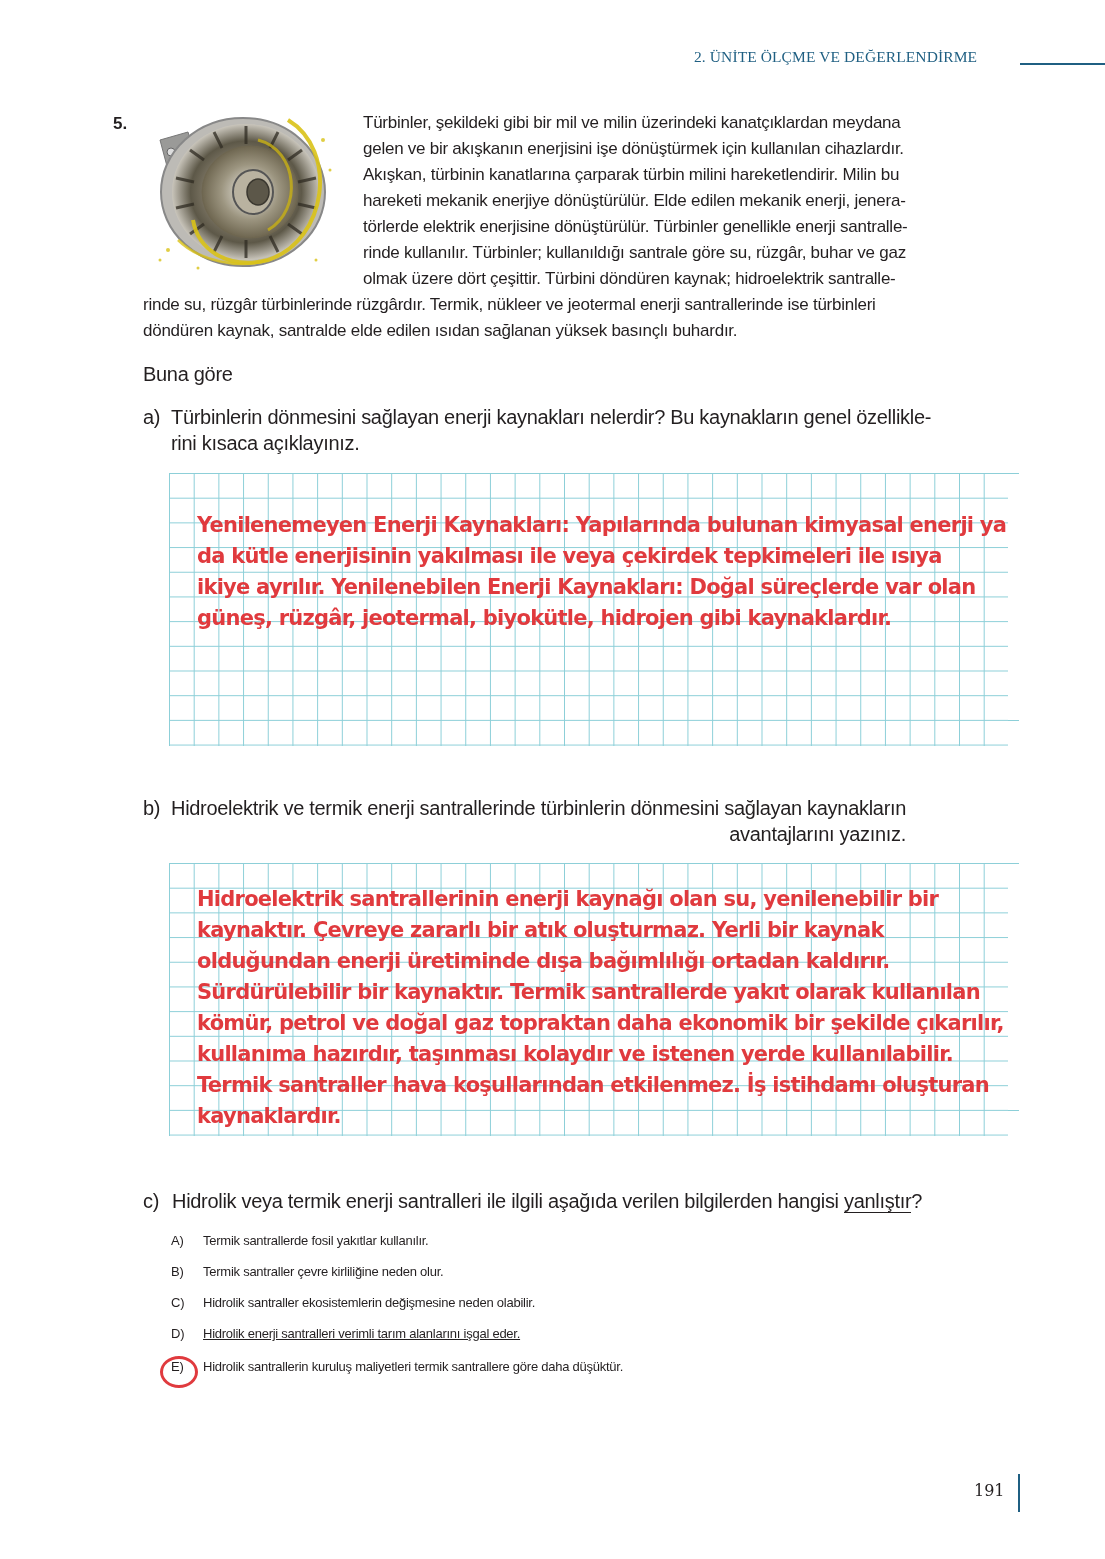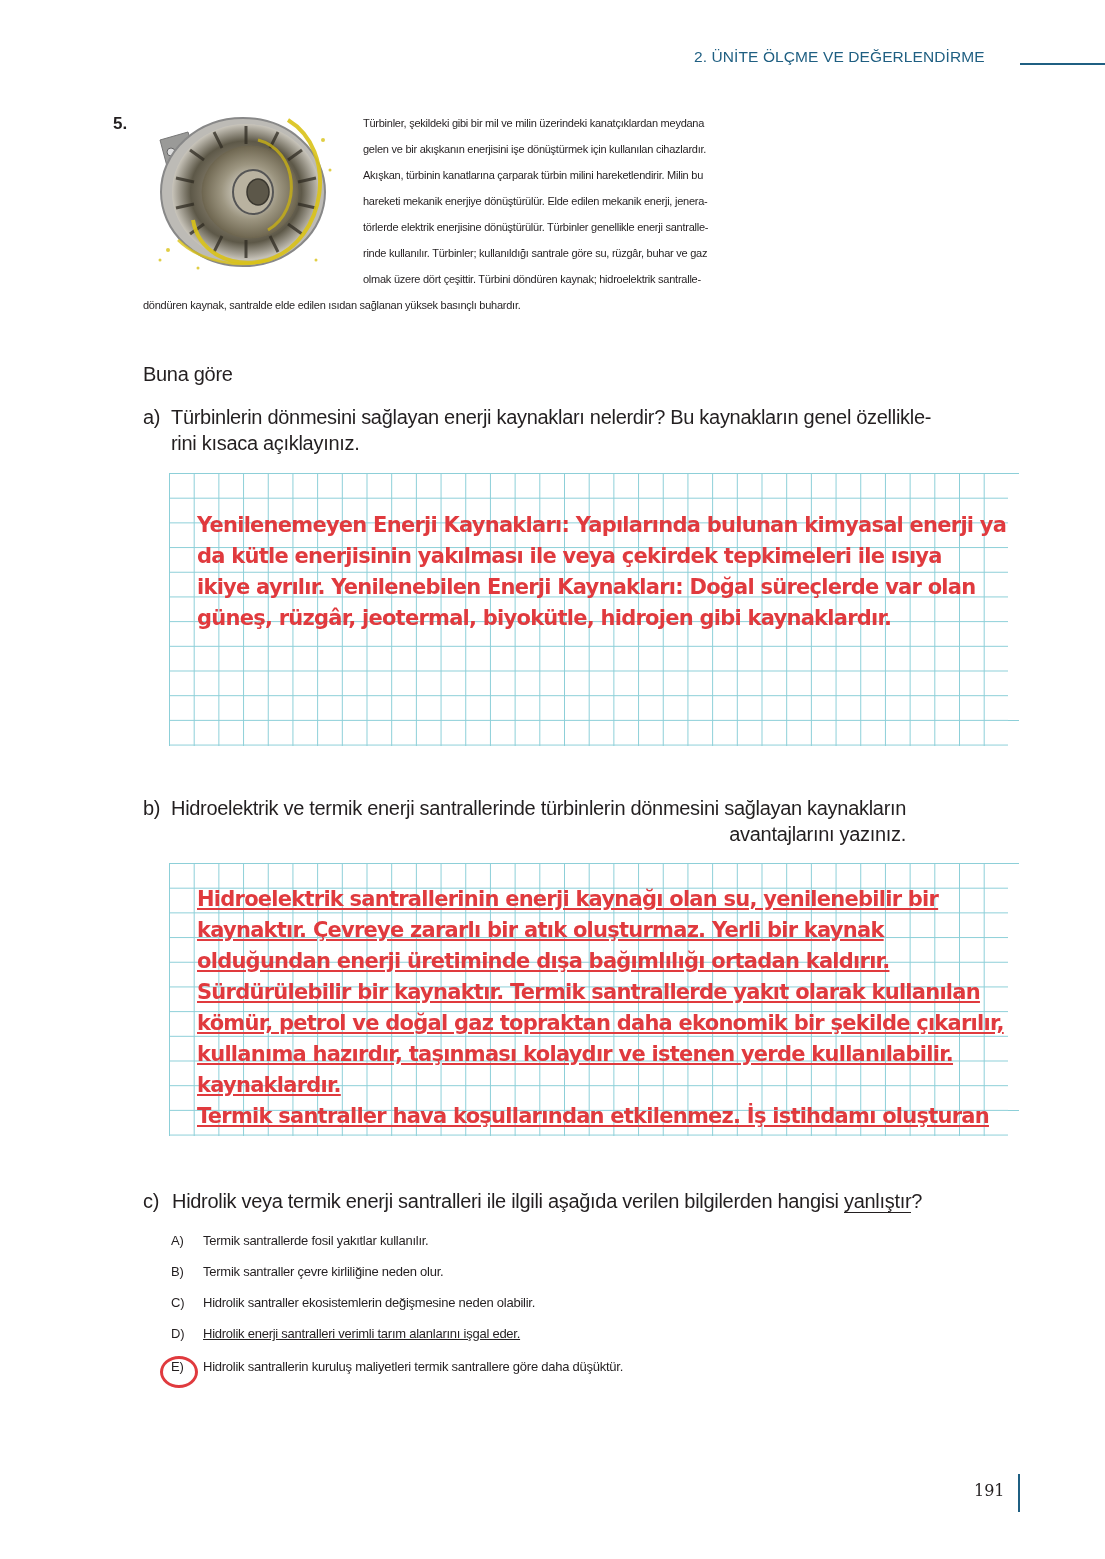--- a/index.html
+++ b/index.html
@@ -1,28 +1,28 @@
 <!DOCTYPE html>
 <html><head>
 <meta charset="utf-8">
 <style>
   html, body { margin:0; padding:0; background:#ffffff; }
   body { width:1105px; height:1559px; position:relative; overflow:hidden;
          font-family:"Liberation Sans", sans-serif; color:#231f20; }
   .abs { position:absolute; }
 
-  .hdr-title { left:694px; top:48px; font-family:Liberation Sans, sans-serif; font-size:15.5px;
+  .hdr-title { left:694px; top:48px; font-family:Liberation Serif, serif; font-size:15.5px;
                color:#1f5f82; letter-spacing:0.1px; white-space:nowrap; }
   .hdr-rule { left:1020px; top:63px; width:85px; height:1.6px; background:#1f5f82; }
 
   .qnum { left:113px; top:114px; font-weight:bold; font-size:17px; }
 
   .turbine { left:138px; top:110px; width:200px; height:165px; }
 
-  .intro { font-size:11px; line-height:26px; letter-spacing:-0.25px; white-space:nowrap; }
+  .intro { font-size:17px; line-height:26px; letter-spacing:-0.25px; white-space:nowrap; }
   .intro-line { display:block; }
 
   .bold-q { font-weight:normal; font-size:20px; letter-spacing:-0.3px; white-space:nowrap; line-height:26px; }
 
   .grid { position:absolute; left:169px;
           background-image:
             linear-gradient(to right, #8ccfd8 1px, transparent 1px),
             linear-gradient(to bottom, #8ccfd8 1px, transparent 1px);
           background-size:24.7px 24.7px; }
   .grid-h-ext { position:absolute; height:1px; background:#8ccfd8; }
@@ -110,20 +110,21 @@
 <div class="abs intro" style="left:363px; top:110px;">
   <span class="intro-line">Türbinler, şekildeki gibi bir mil ve milin üzerindeki kanatçıklardan meydana</span>
   <span class="intro-line">gelen ve bir akışkanın enerjisini işe dönüştürmek için kullanılan cihazlardır.</span>
   <span class="intro-line">Akışkan, türbinin kanatlarına çarparak türbin milini hareketlendirir. Milin bu</span>
   <span class="intro-line">hareketi mekanik enerjiye dönüştürülür. Elde edilen mekanik enerji, jenera-</span>
   <span class="intro-line">törlerde elektrik enerjisine dönüştürülür. Türbinler genellikle enerji santralle-</span>
   <span class="intro-line">rinde kullanılır. Türbinler; kullanıldığı santrale göre su, rüzgâr, buhar ve gaz</span>
   <span class="intro-line">olmak üzere dört çeşittir. Türbini döndüren kaynak; hidroelektrik santralle-</span>
 </div>
 <div class="abs intro" style="left:143px; top:292px;">
+  <span class="intro-line">rinde su, rüzgâr türbinlerinde rüzgârdır. Termik, nükleer ve jeotermal enerji santrallerinde ise türbinleri</span>
   <span class="intro-line">döndüren kaynak, santralde elde edilen ısıdan sağlanan yüksek basınçlı buhardır.</span>
 </div>
 
 <div class="abs bold-q" style="left:143px; top:361px;">Buna göre</div>
 
 <div class="abs bold-q" style="left:143px; top:404px;">a)</div>
 <div class="abs bold-q" style="left:171px; top:404px;">
   <span style="display:block">Türbinlerin dönmesini sağlayan enerji kaynakları nelerdir? Bu kaynakların genel özellikle-</span>
   <span style="display:block">rini kısaca açıklayınız.</span>
 </div>
@@ -140,29 +141,29 @@
 
 <div class="abs bold-q" style="left:143px; top:795px;">b)</div>
 <div class="abs bold-q" style="left:171px; top:795px;text-align:right;">
   <span style="display:block">Hidroelektrik ve termik enerji santrallerinde türbinlerin dönmesini sağlayan kaynakların</span>
   <span style="display:block">avantajlarını yazınız.</span>
 </div>
 
 <div class="grid" style="top:863px; width:839px; height:273px;"></div>
 <div class="grid-h-ext" style="left:1008px; width:11px; top:863px;"></div>
 <div class="grid-h-ext" style="left:1008px; width:11px; top:1110px;"></div>
-<div class="answer" style="top:884px;text-decoration:underline;">
+<div class="answer" style="top:884px;">
   <span>Hidroelektrik santrallerinin enerji kaynağı olan su, yenilenebilir bir</span>
   <span>kaynaktır. Çevreye zararlı bir atık oluşturmaz. Yerli bir kaynak</span>
   <span>olduğundan enerji üretiminde dışa bağımlılığı ortadan kaldırır.</span>
   <span>Sürdürülebilir bir kaynaktır. Termik santrallerde yakıt olarak kullanılan</span>
   <span>kömür, petrol ve doğal gaz topraktan daha ekonomik bir şekilde çıkarılır,</span>
   <span>kullanıma hazırdır, taşınması kolaydır ve istenen yerde kullanılabilir.</span>
+  <span>Termik santraller hava koşullarından etkilenmez. İş istihdamı oluşturan</span>
   <span>kaynaklardır.</span>
-  <span>Termik santraller hava koşullarından etkilenmez. İş istihdamı oluşturan</span>
 </div>
 
 <div class="abs bold-q" style="left:143px; top:1188px;">c)</div>
 <div class="abs bold-q" style="left:172px; top:1188px;">
   <span>Hidrolik veya termik enerji santralleri ile ilgili aşağıda verilen bilgilerden hangisi </span><span class="underline">yanlıştır</span><span>?</span>
 </div>
 
 <div class="opt" style="top:1233px;">
   <span class="lt">A)</span><span>Termik santrallerde fosil yakıtlar kullanılır.</span>
 </div>

